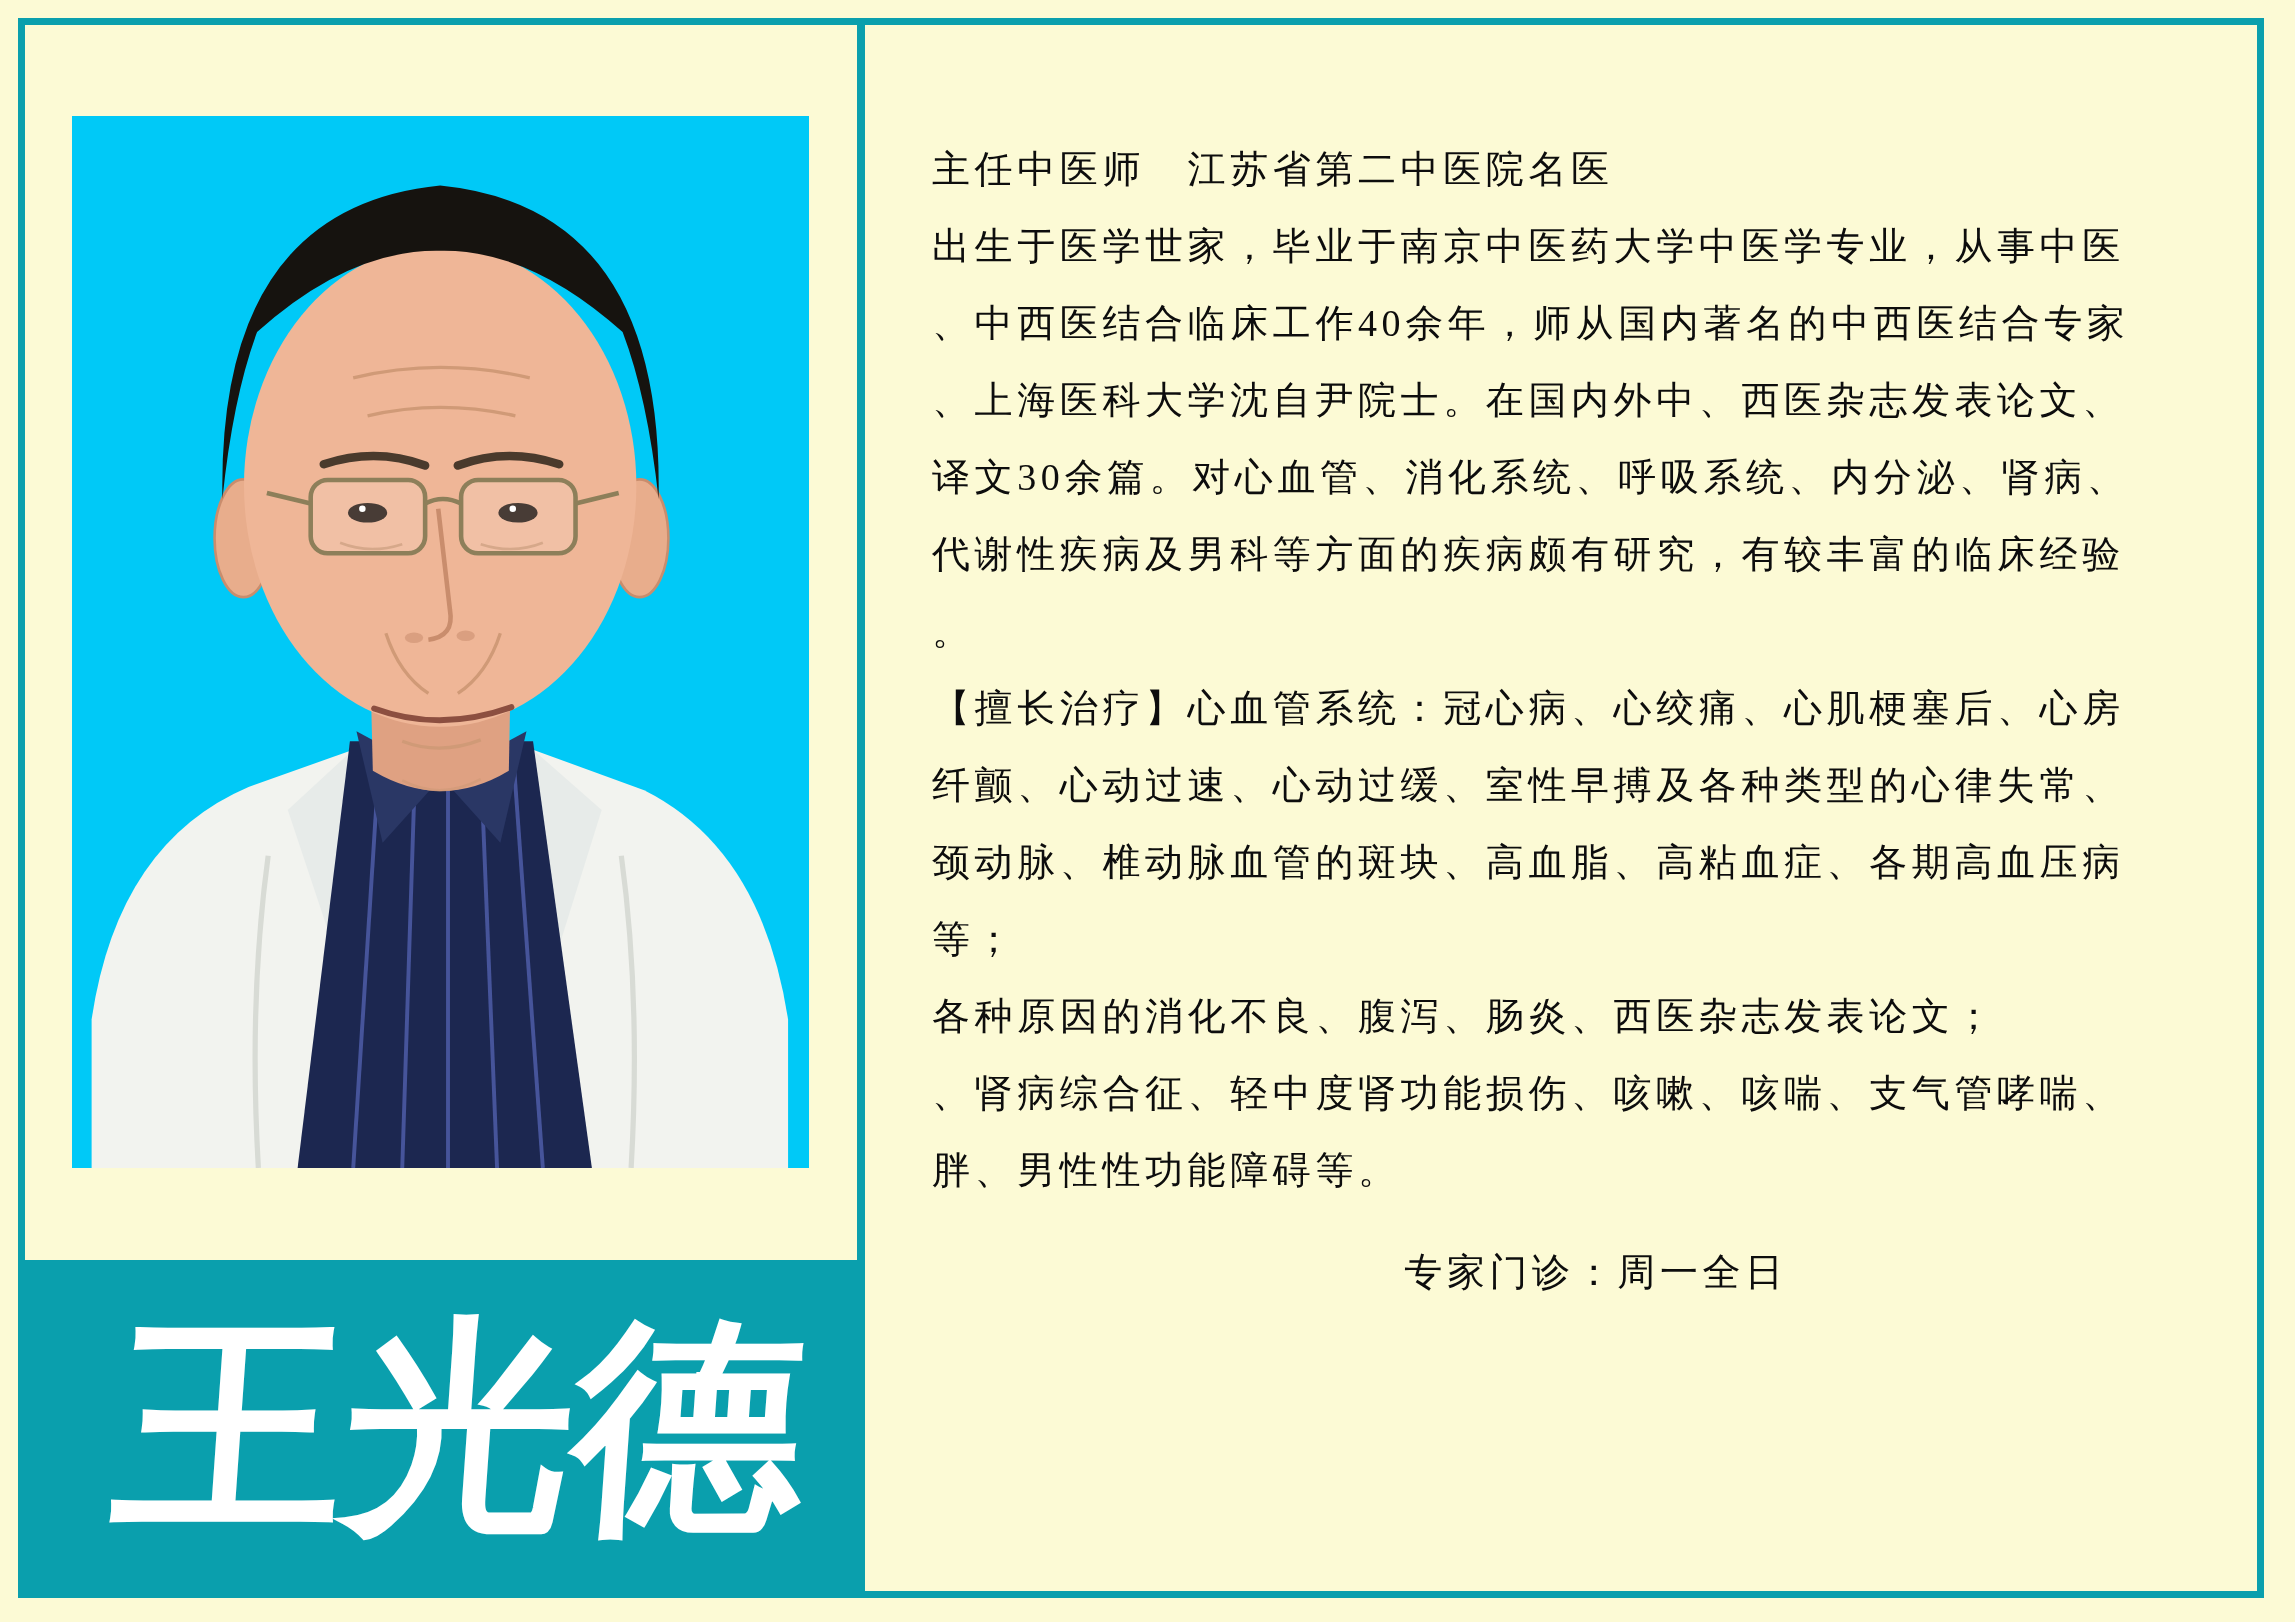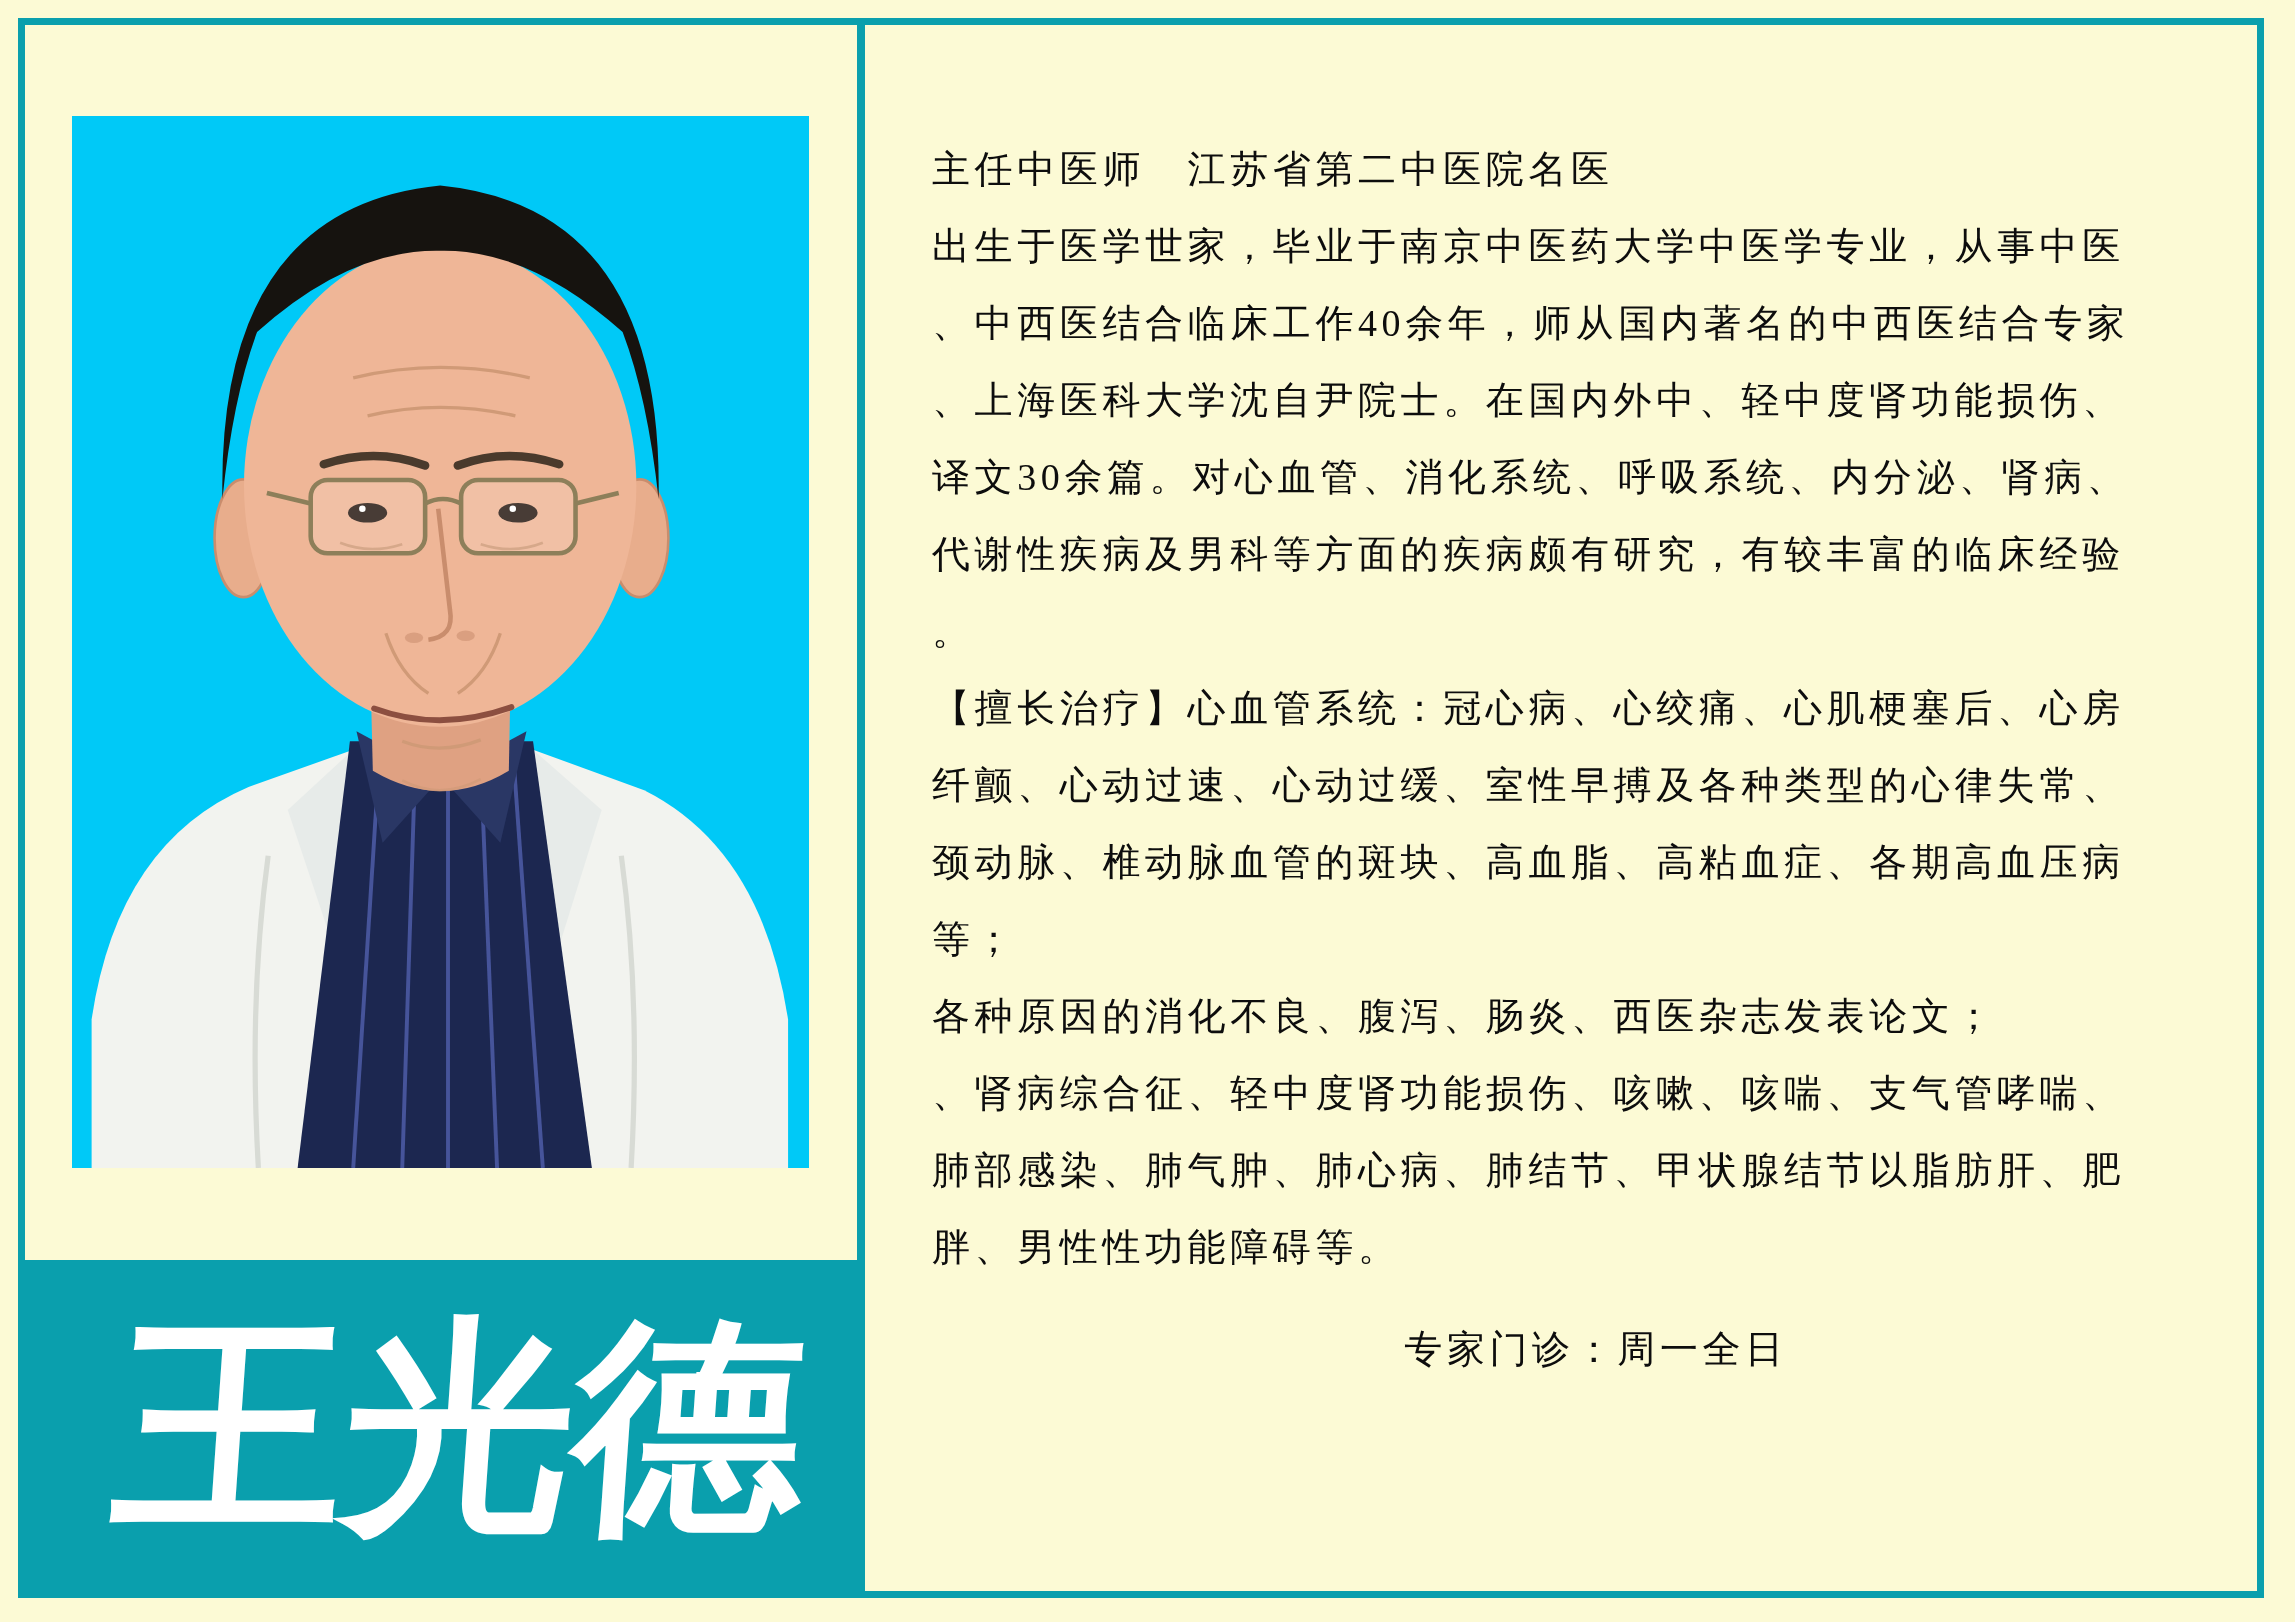--- a/index.html
+++ b/index.html
@@ -127,30 +127,29 @@
     <span class="name-char">光</span>
     <span class="name-char">德</span>
   </div>
 
   <div class="bio">
     <div class="line">主任中医师　江苏省第二中医院名医</div>
     <div>
 
     <div class="line">出生于医学世家，毕业于南京中医药大学中医学专业，从事中医</div>
         <div class="line">、中西医结合临床工作40余年，师从国内著名的中西医结合专家</div>
-        <div class="line">、上海医科大学沈自尹院士。在国内外中、轻中度肾功能损伤、</div>
+        <div class="line">、上海医科大学沈自尹院士。在国内外中、西医杂志发表论文、</div>
         <div class="line">译文30余篇。对心血管、消化系统、呼吸系统、内分泌、肾病、</div>
         <div class="line">代谢性疾病及男科等方面的疾病颇有研究，有较丰富的临床经验</div>
         <div class="line">。</div>
         <div class="line">【擅长治疗】心血管系统：冠心病、心绞痛、心肌梗塞后、心房</div>
         <div class="line">纤颤、心动过速、心动过缓、室性早搏及各种类型的心律失常、</div>
         <div class="line">颈动脉、椎动脉血管的斑块、高血脂、高粘血症、各期高血压病</div>
         <div class="line">等；</div>
         <div class="line">各种原因的消化不良、腹泻、肠炎、西医杂志发表论文；</div>
         <div class="line">、肾病综合征、轻中度肾功能损伤、咳嗽、咳喘、支气管哮喘、</div>
-        <div class="line">肺部感染、肺气肿、肺心病、肺结节、甲状腺结节以脂肪肝、肥</div>
         <div class="line">胖、男性性功能障碍等。</div>
       </div>
     <div class="line clinic">专家门诊：周一全日</div>
   </div>
 
 </div>
 
 
 </body></html>

